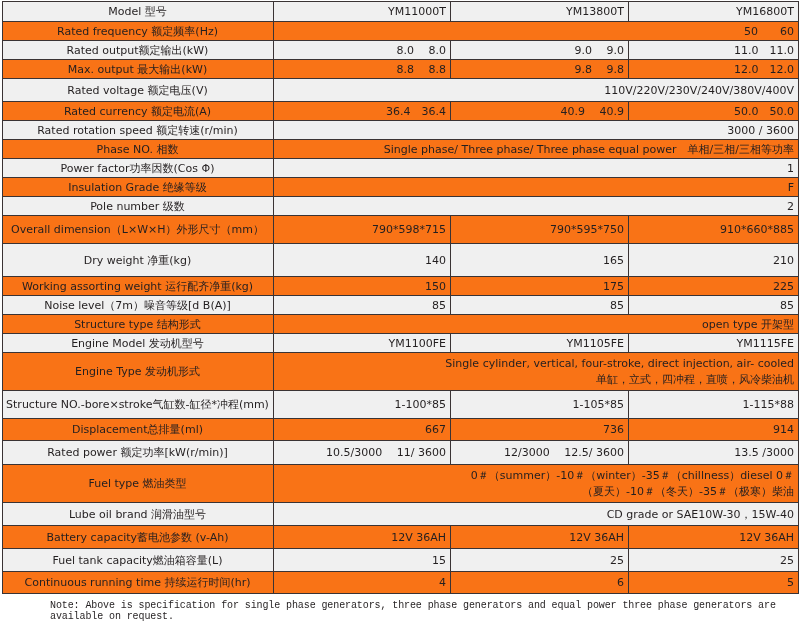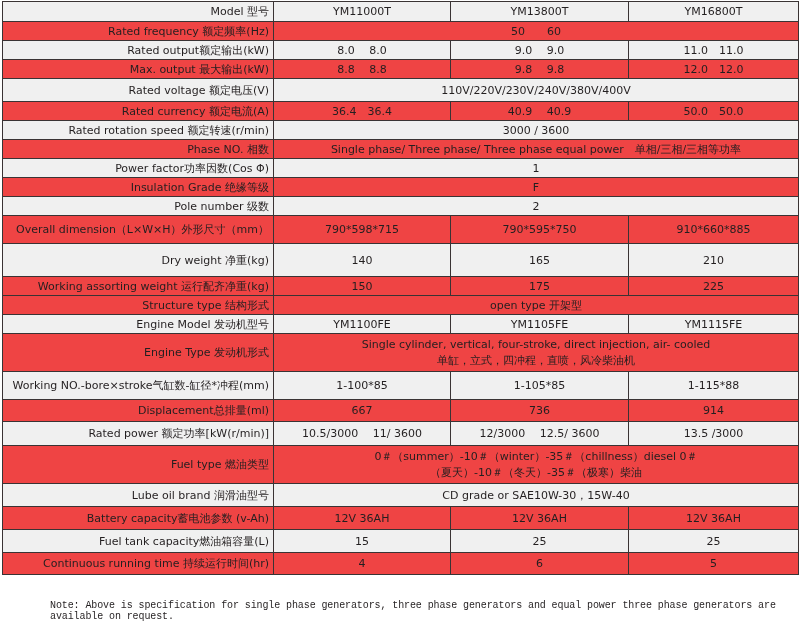--- a/index.html
+++ b/index.html
@@ -2,24 +2,24 @@
 <html><head>
 <meta charset="utf-8">
 <style>
   html, body { margin:0; padding:0; background:#ffffff; }
   body { width:800px; height:622px; position:relative; overflow:hidden;
          font-family:"DejaVu Sans", "Liberation Sans", sans-serif; color:#231f20; }
   table.spec { position:absolute; left:2px; top:1px; width:796px;
                border-collapse:collapse; table-layout:fixed; }
   table.spec td { border:1.5px solid #3a3334; padding:0 4px; font-size:11px;
                   line-height:13px; vertical-align:middle; overflow:hidden; white-space:nowrap; }
-  table.spec td.label { text-align:right; padding-left:3px; }
-  table.spec td.val { text-align:center; }
+  table.spec td.label { text-align:center; padding-left:3px; }
+  table.spec td.val { text-align:right; }
   tr.shade td { background:#f0f0f0; }
-  tr.plain td { background:#ef4444; }
+  tr.plain td { background:#f97316; }
   .two-line div { line-height:16px; }
   .note { position:absolute; left:2px; top:600px; font-family:Liberation Mono, monospace;
           font-size:10px; color:#231f20; letter-spacing:-0.1px;padding-left:48px; }
 </style>
 </head>
 <body>
 
 <table class="spec">
   <colgroup>
     <col style="width:271px">
@@ -91,39 +91,45 @@
       <td class="val">140</td>
       <td class="val">165</td>
       <td class="val">210</td>
     </tr>
     <tr class="plain" style="height:19px">
       <td class="label">Working assorting weight 运行配齐净重(kg)</td>
       <td class="val">150</td>
       <td class="val">175</td>
       <td class="val">225</td>
     </tr>
+    <tr class="shade" style="height:19px">
+      <td class="label">Noise level（7m）噪音等级[d B(A)]</td>
+      <td class="val">85</td>
+      <td class="val">85</td>
+      <td class="val">85</td>
+    </tr>
     <tr class="plain" style="height:19px">
       <td class="label">Structure type 结构形式</td>
       <td class="val" colspan="3">open type  开架型</td>
     </tr>
     <tr class="shade" style="height:19px">
       <td class="label">Engine Model 发动机型号</td>
       <td class="val">YM1100FE</td>
       <td class="val">YM1105FE</td>
       <td class="val">YM1115FE</td>
     </tr>
     <tr class="plain" style="height:38px">
       <td class="label">Engine Type 发动机形式</td>
       <td class="val two-line" colspan="3">
         <div>Single cylinder, vertical, four-stroke, direct injection, air- cooled</div>
         <div>单缸，立式，四冲程，直喷，风冷柴油机</div>
       </td>
     </tr>
     <tr class="shade" style="height:28px">
-      <td class="label">Working NO.-bore×stroke气缸数-缸径*冲程(mm)</td>
+      <td class="label">Structure NO.-bore×stroke气缸数-缸径*冲程(mm)</td>
       <td class="val">1-100*85</td>
       <td class="val">1-105*85</td>
       <td class="val">1-115*88</td>
     </tr>
     <tr class="plain" style="height:22px">
       <td class="label">Displacement总排量(ml)</td>
       <td class="val">667</td>
       <td class="val">736</td>
       <td class="val">914</td>
     </tr>

